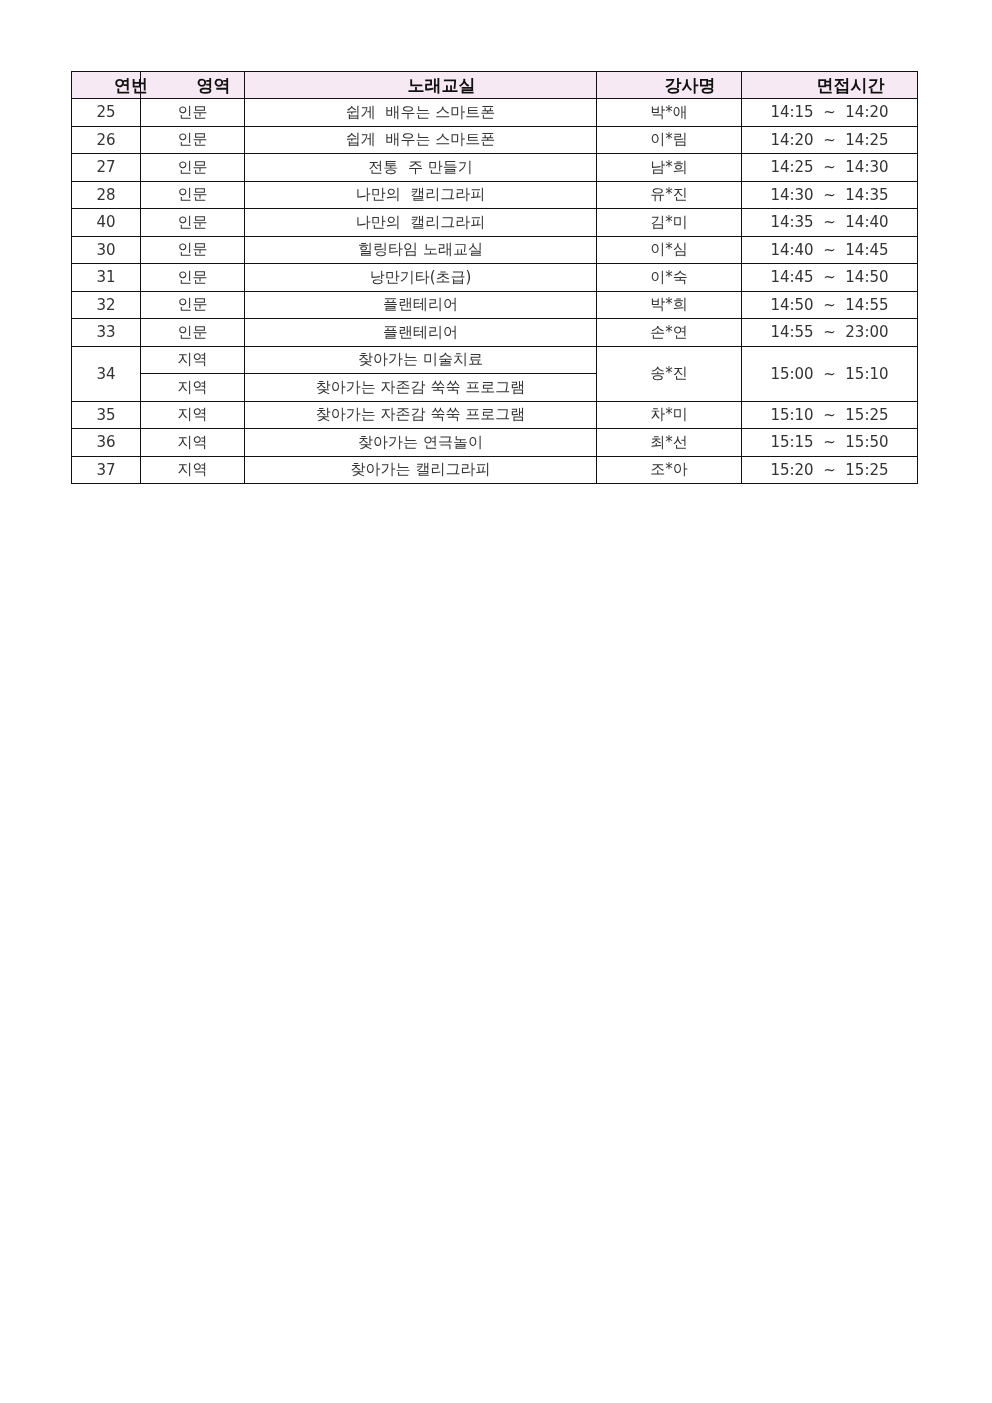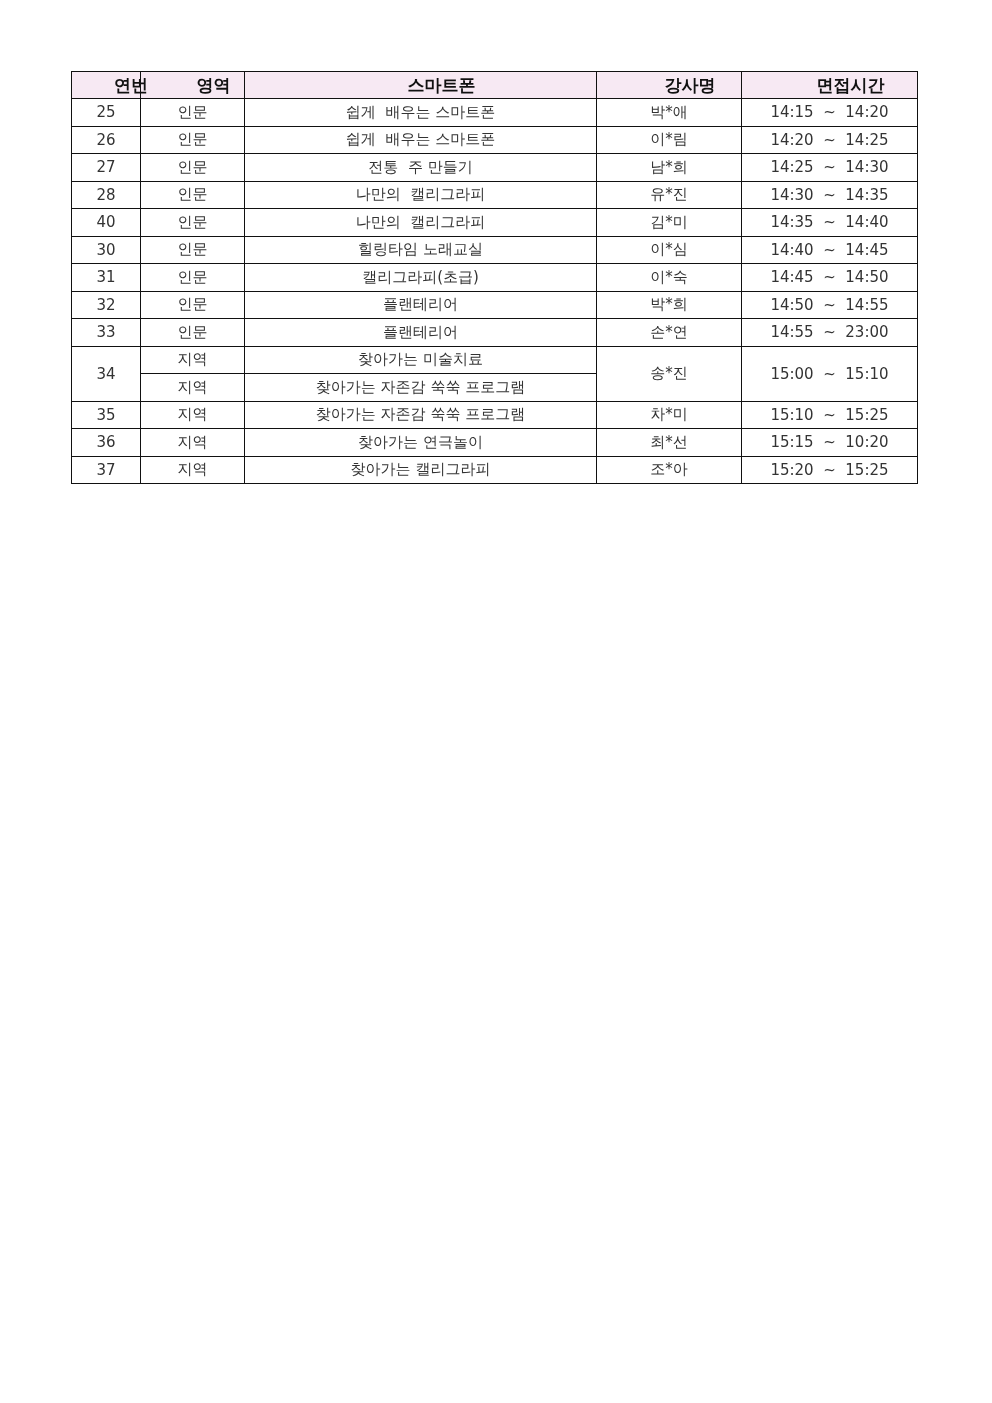--- a/index.html
+++ b/index.html
@@ -41,21 +41,21 @@
       <col class="c1">
       <col class="c2">
       <col class="c3">
       <col class="c4">
       <col class="c5">
     </colgroup>
   <thead>
     <tr>
       <th>연번</th>
       <th>영역</th>
-      <th>스마트폰</th>
+      <th>노래교실</th>
       <th>강사명</th>
       <th>면접시간</th>
     </tr>
   </thead>
   <tbody>
     <tr>
       <td>25</td>
       <td>인문</td>
       <td>쉽게  배우는 스마트폰</td>
       <td>박*애</td>
@@ -92,21 +92,21 @@
     <tr>
       <td>30</td>
       <td>인문</td>
       <td>힐링타임 노래교실</td>
       <td>이*심</td>
       <td>14:40  ~  14:45</td>
     </tr>
     <tr>
       <td>31</td>
       <td>인문</td>
-      <td>캘리그라피(초급)</td>
+      <td>낭만기타(초급)</td>
       <td>이*숙</td>
       <td>14:45  ~  14:50</td>
     </tr>
     <tr>
       <td>32</td>
       <td>인문</td>
       <td>플랜테리어</td>
       <td>박*희</td>
       <td>14:50  ~  14:55</td>
     </tr>
@@ -133,21 +133,21 @@
       <td>지역</td>
       <td>찾아가는 자존감 쑥쑥 프로그램</td>
       <td>차*미</td>
       <td>15:10  ~  15:25</td>
     </tr>
     <tr>
       <td>36</td>
       <td>지역</td>
       <td>찾아가는 연극놀이</td>
       <td>최*선</td>
-      <td>15:15  ~  10:20</td>
+      <td>15:15  ~  15:50</td>
     </tr>
     <tr>
       <td>37</td>
       <td>지역</td>
       <td>찾아가는 캘리그라피</td>
       <td>조*아</td>
       <td>15:20  ~  15:25</td>
     </tr>
   </tbody>
 </table>

